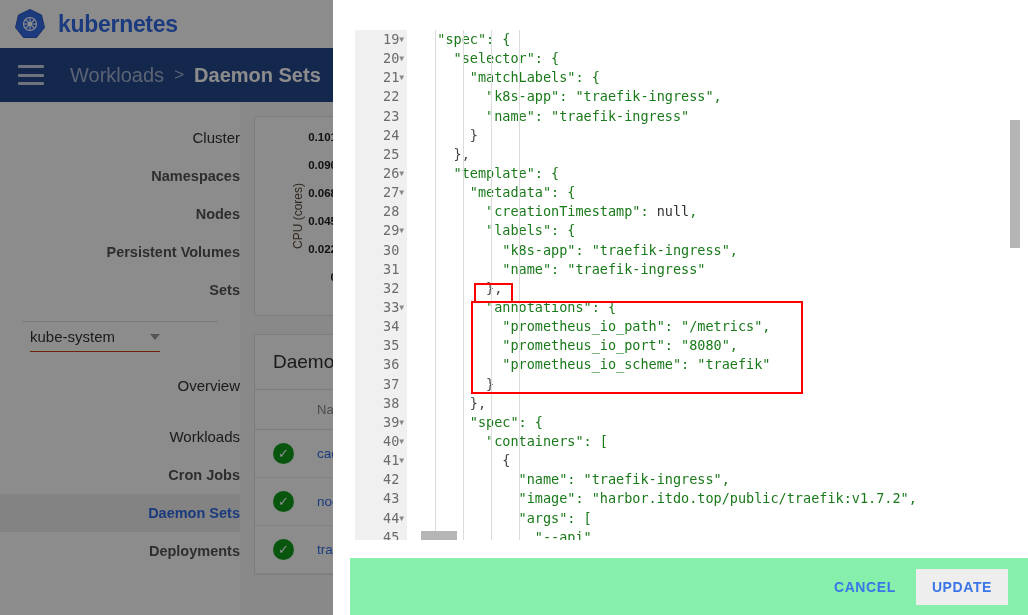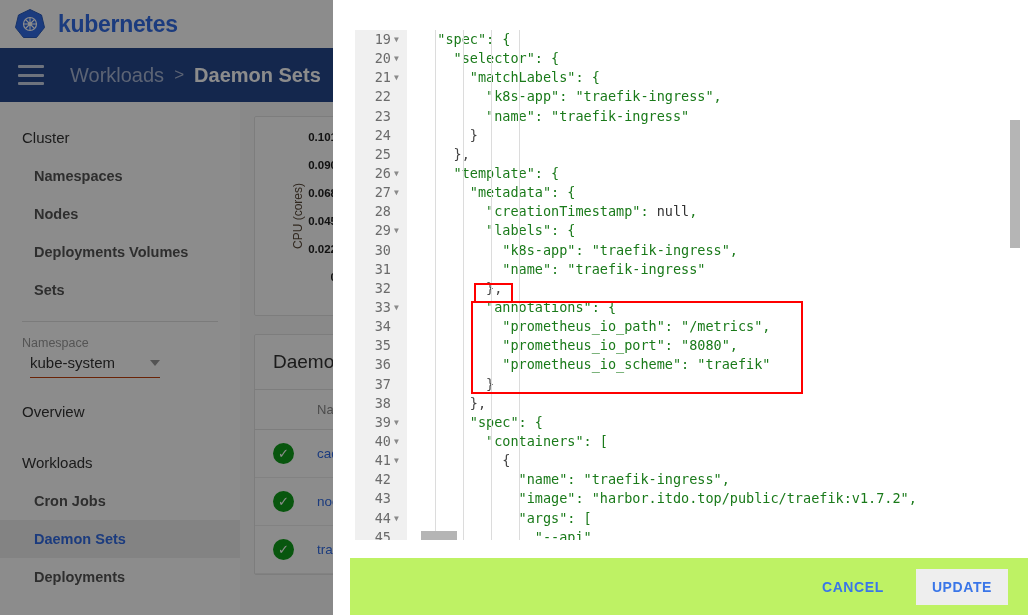--- a/index.html
+++ b/index.html
@@ -32,21 +32,21 @@
   .hamburger i { display: block; height: 3px; background: #c9d2e4; border-radius: 1px; }
   .crumbs { margin-left: 26px; display: flex; align-items: center; gap: 10px;
     font-size: 20px; }
   .crumb-dim { color: #a8b6d4; }
   .crumb-sep { color: #a8b6d4; font-size: 17px; }
   .crumb-cur { color: #ffffff; font-weight: bold; }
 
   
   .sidebar {
     position: absolute; left: 0; top: 102px; width: 240px; bottom: 0;
-    background: #ffffff; padding-top: 16px; overflow: hidden;
+    background: #ffffff; padding-top: 16px; overflow: hidden; text-align: right;
   }
   .nav-head { font-size: 15px; color: #333; padding: 11px 0 11px 22px; font-weight: 500;}
   .nav-item { font-size: 14.5px; color: #555; padding: 11px 0 11px 34px; font-weight: bold; }
   .nav-item.active { background: #eeeeee; color: #326ce5; }
   .nav-sep { height: 1px; background: #e0e0e0; margin: 12px 22px 6px 22px; }
   .ns-label { font-size: 12.5px; color: #9a9a9a; padding: 8px 0 4px 22px; }
   .ns-select { margin: 0 22px 0 30px; display: flex; align-items: center;
     justify-content: space-between; border-bottom: 1px solid #c2410c;
     padding-bottom: 6px; width: 130px; }
   .ns-select span { font-size: 15px; color: #333; }
@@ -103,22 +103,22 @@
     padding: 28px 0 0 0; }
   .editor {
     position: absolute; left: 22px; top: 30px; right: 22px; bottom: 18px;
     background: #ffffff; overflow: hidden;
     font-family: "DejaVu Sans Mono", "Liberation Mono", monospace;
     font-size: 13.5px; line-height: 19.15px;
   }
   .gutter { position: absolute; left: 0; top: 0; bottom: 0; width: 52px;
     background: #f0f0f0; }
   .gutter .gl { height: 19.15px; display: flex; align-items: center;
-    justify-content: flex-end; padding-right: 5px; color: #6b6b6b;
-    font-size: 13.5px; }
+    justify-content: flex-start; padding-right: 5px; color: #6b6b6b;
+    font-size: 13.5px; padding-left: 28px; }
   .fold { display: inline-block; width: 11px; text-align: center; color: #8a8a8a;
     font-size: 8px; }
   .fold.empty { visibility: hidden; }
   .code { position: absolute; left: 52px; top: 0; right: 0; bottom: 0;
     overflow: hidden; white-space: pre; padding-left: 14px; }
   .code .ln { height: 19.15px; color: #1a7a1a; position: relative; }
   .code .ln .punc { color: #444; }
   .code .ln .nul { color: #333; }
   .indent-guide { position: absolute; top: 0; bottom: 0; width: 1px;
     background: #dcdcdc; }
@@ -131,21 +131,21 @@
   
   .v-scroll { position: absolute; right: 8px; top: 30px; bottom: 18px; width: 10px; }
   .v-scroll .v-thumb { position: absolute; left: 0; top: 90px; width: 10px;
     height: 128px; background: #b5b5b5; }
 
   
   .redbox { position: absolute; border: 2px solid #ff0000; pointer-events: none; }
 
   .dialog-actions {
     flex: 0 0 57px; display: flex; align-items: center; justify-content: flex-end;
-    padding-right: 20px; gap: 16px; background: #bef264; margin-left: 17px;
+    padding-right: 20px; gap: 4px; background: #86efac; margin-left: 17px;
   }
   .act-btn { font-size: 14px; font-weight: bold; color: #3a76e8;
     letter-spacing: 0.6px; padding: 10px 16px; background: transparent;
     border: none; cursor: pointer; font-family: "Liberation Sans", sans-serif; }
   .act-btn.hover { background: #eeeeee; text-align: right; }
 </style>
 </head>
 <body>
 
 <div id="root">
@@ -177,24 +177,23 @@
         <span class="crumb-dim">Workloads</span>
         <span class="crumb-sep">&gt;</span>
         <span class="crumb-cur">Daemon Sets</span>
       </div>
     </div>
 
     <div class="sidebar">
       <div class="nav-head">Cluster</div>
       <div class="nav-item">Namespaces</div>
       <div class="nav-item">Nodes</div>
-      <div class="nav-item">Deployments Volumes</div>
+      <div class="nav-item">Persistent Volumes</div>
       <div class="nav-item">Sets</div>
       <div class="nav-sep"></div>
-      <div class="ns-label">Namespace</div>
       <div class="ns-select">
         <span>kube-system</span>
         <span class="caret"></span>
       </div>
       <div class="nav-head" style="margin-top:14px">Overview</div>
       <div class="nav-head" style="margin-top:12px">Workloads</div>
       <div class="nav-item">Cron Jobs</div>
       <div class="nav-item active">Daemon Sets</div>
       <div class="nav-item">Deployments</div>
 

